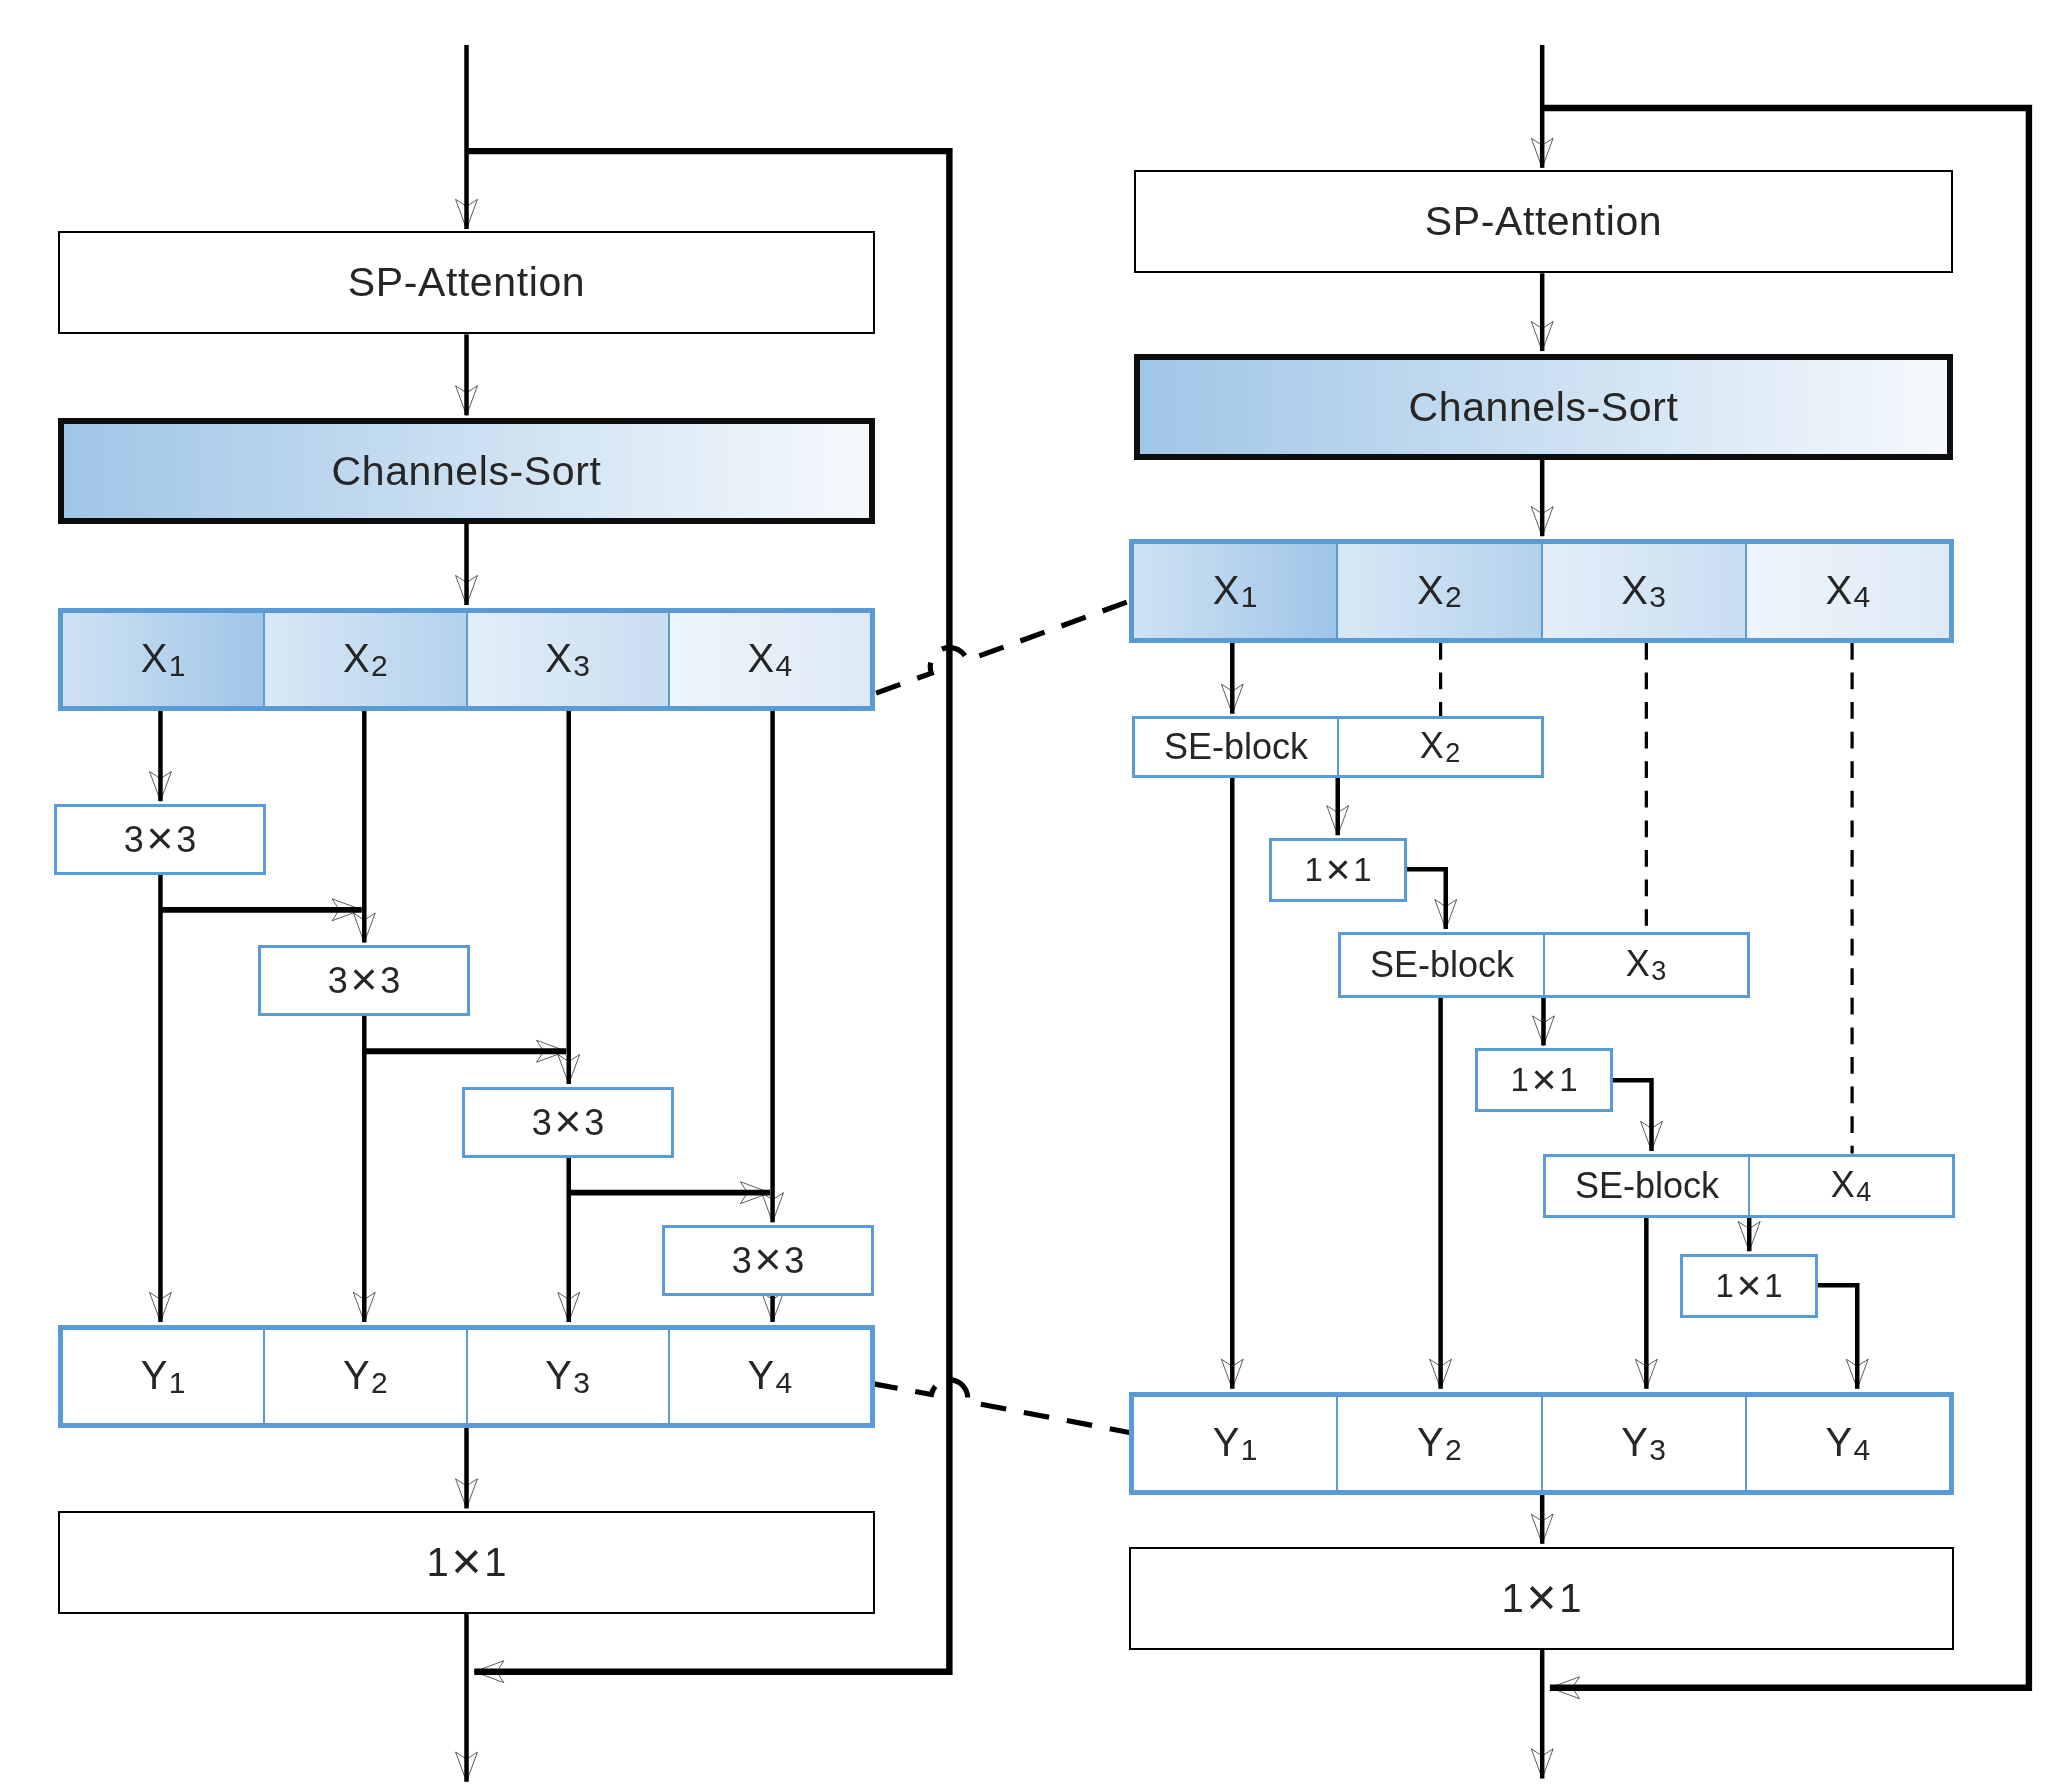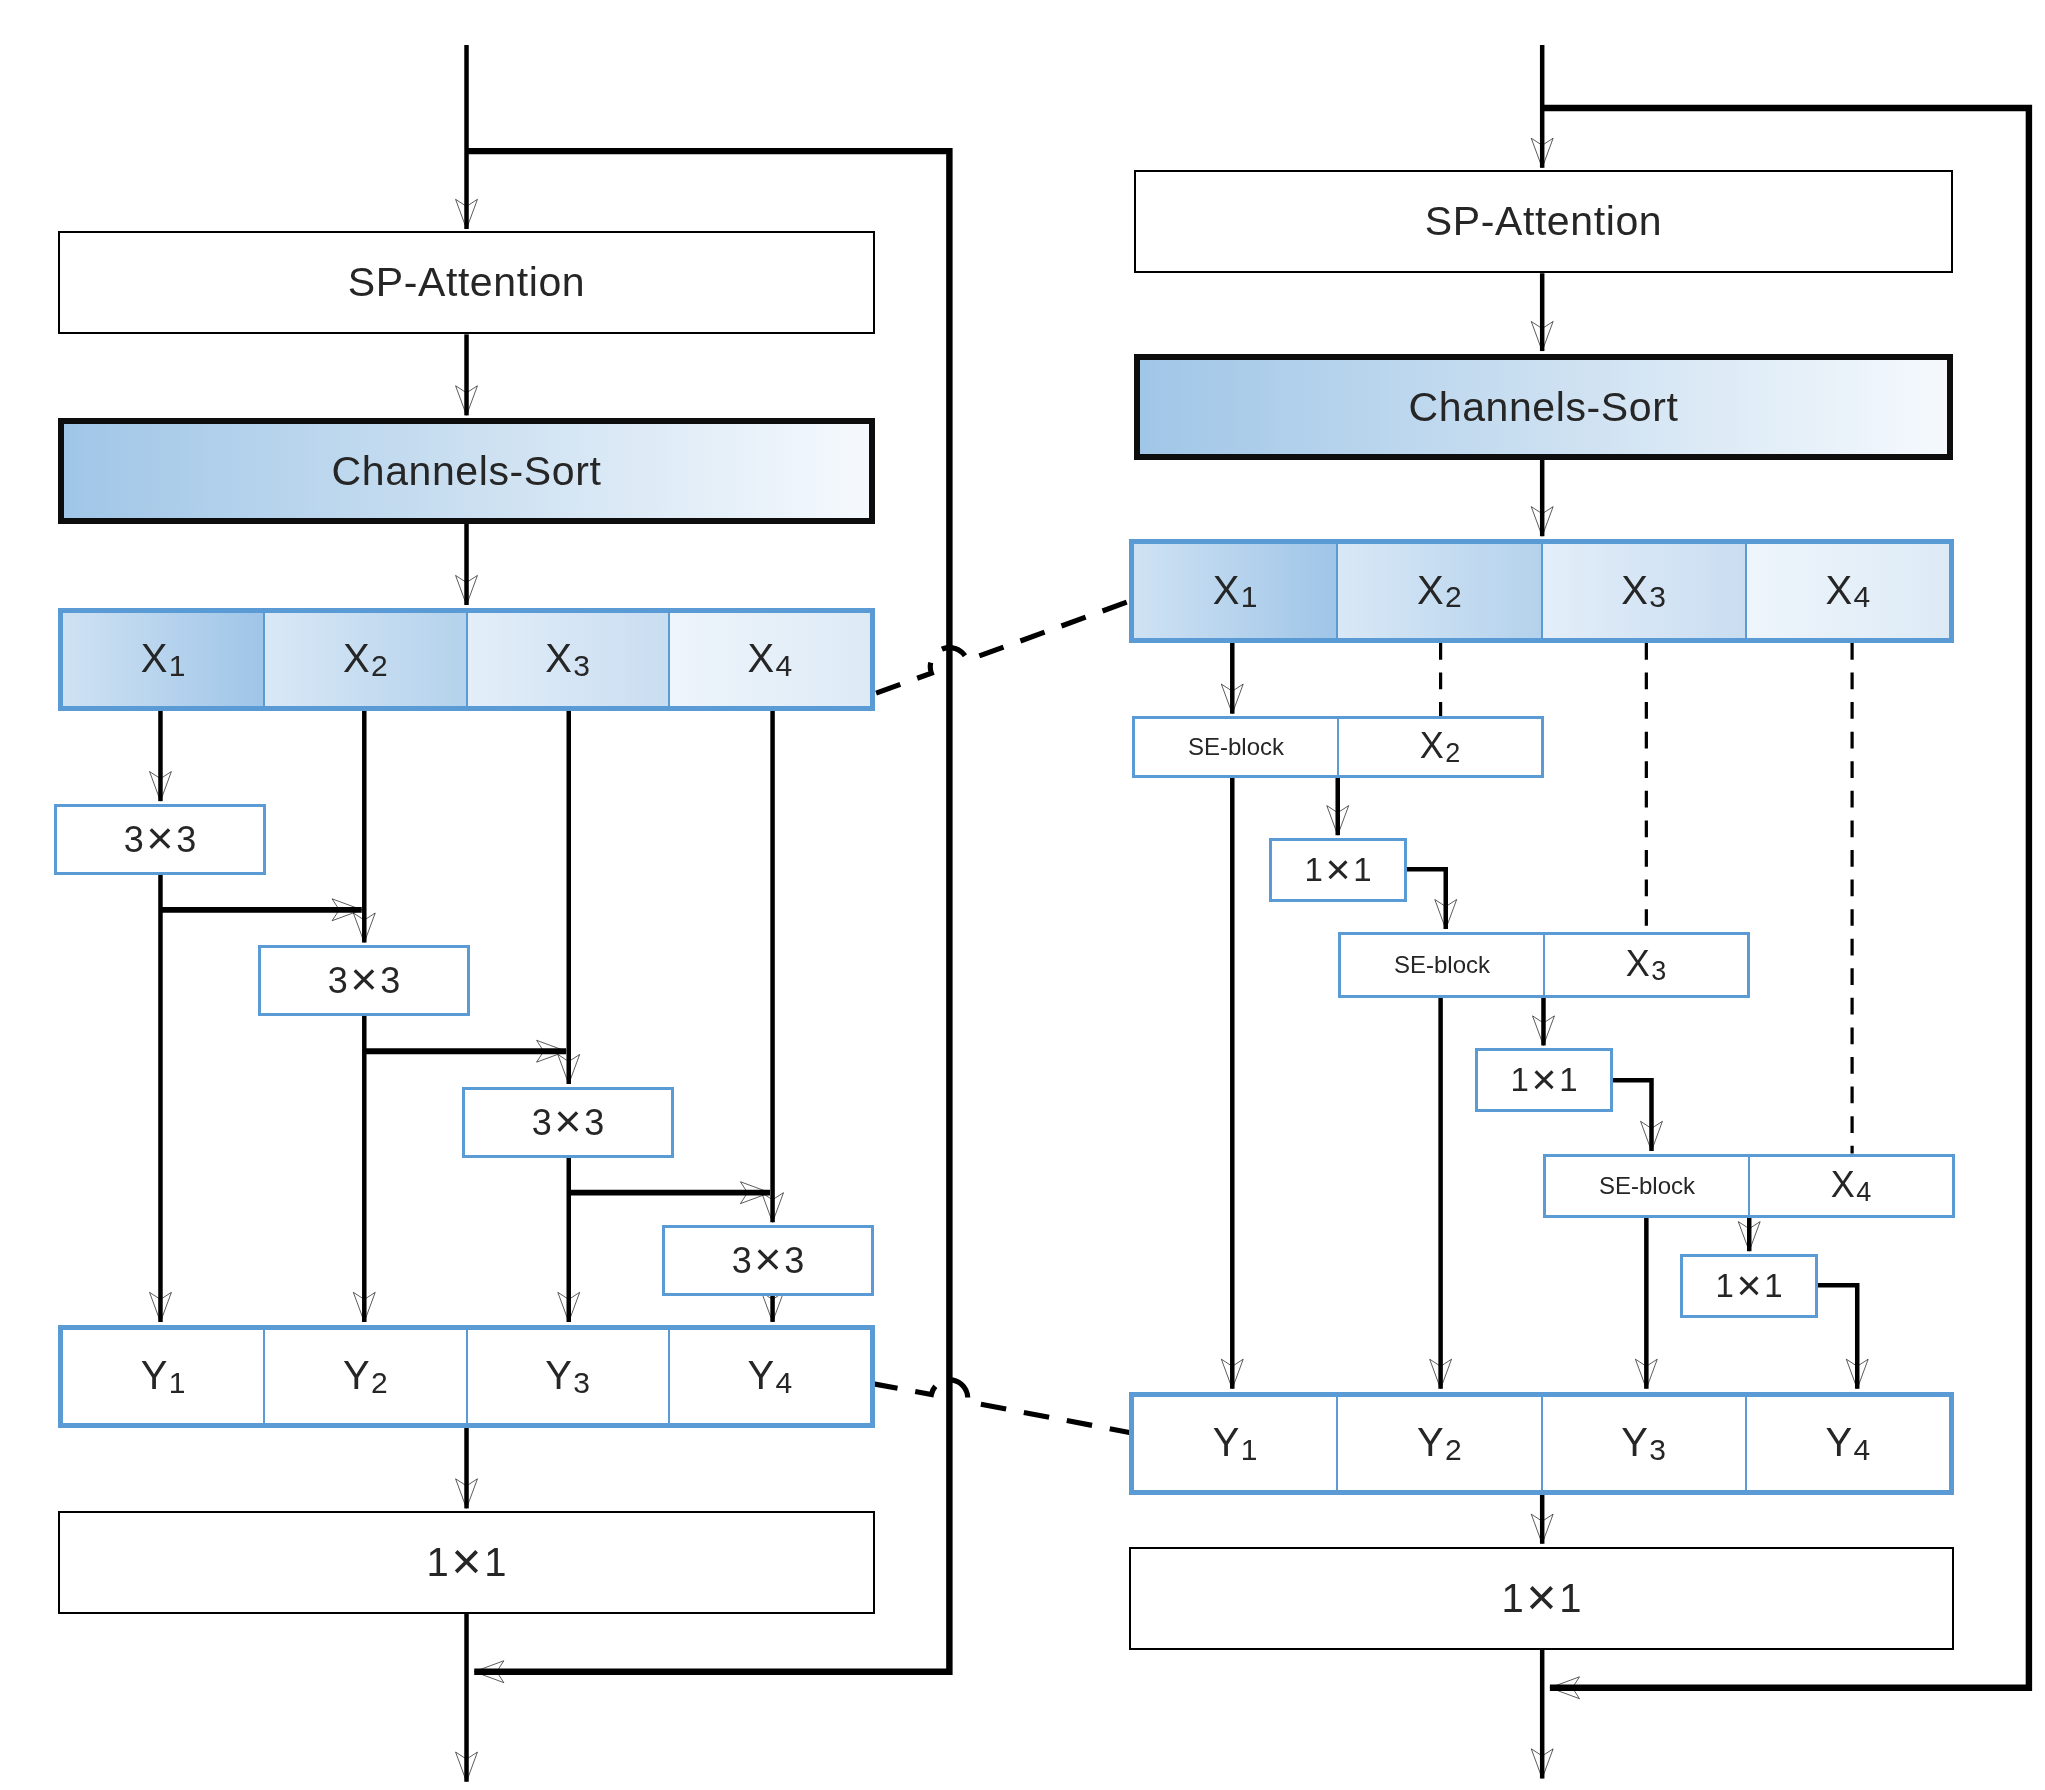--- a/index.html
+++ b/index.html
@@ -38,21 +38,21 @@
   .cells{display:flex;align-items:stretch;justify-content:stretch;}
   .cell{flex:1;display:flex;align-items:center;justify-content:center;}
   .cell + .cell{border-left:2.6px solid var(--accent);}
   .gx1{background:linear-gradient(90deg,#cfe2f3,#9fc5e8);}
   .gx2{background:linear-gradient(90deg,#d9e8f6,#b4d2ec);}
   .gx3{background:linear-gradient(90deg,#e3eef9,#c9ddf1);}
   .gx4{background:linear-gradient(90deg,#eef5fb,#ddeaf6);}
   .t-lg{font-size:41px;letter-spacing:0.6px;}
   .t-cell{font-size:40px;}
   .t-sub{font-size:30px;vertical-align:-3.9px;padding-left:1.3px;}
-  .t-se{font-size:24px;}
+  .t-se{font-size:36px;}
   .t-conv{font-size:36px;display:flex;align-items:center;}
   .t-op{font-size:1.3em;line-height:0;padding:0 2.6px;position:relative;top:-1.3px;}
 </style>
 </head>
 <body>
 
 <div id="canvas">
 
   <svg id="wires" viewBox="0 0 3181 2784">
     <defs>

